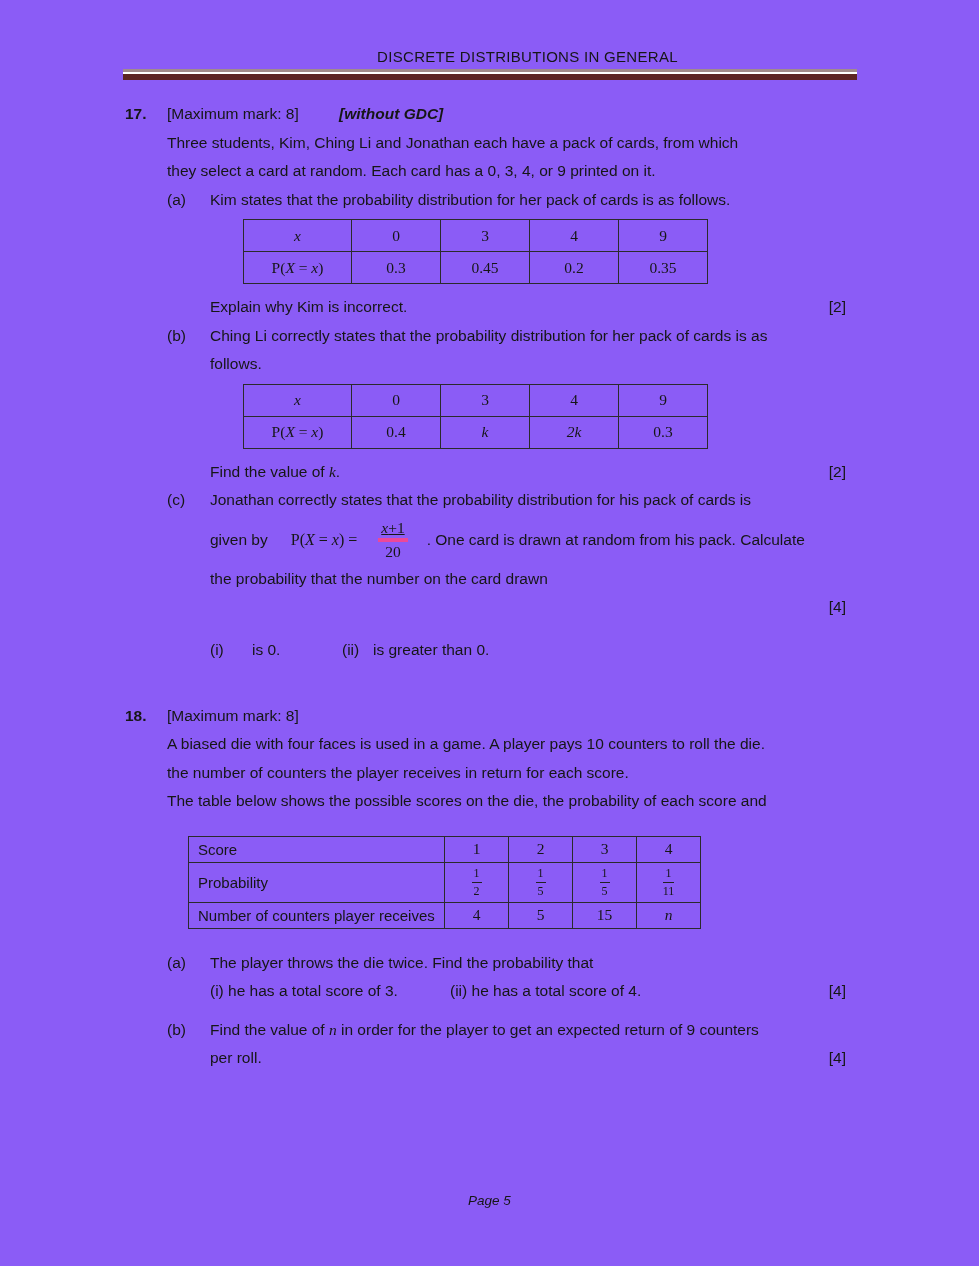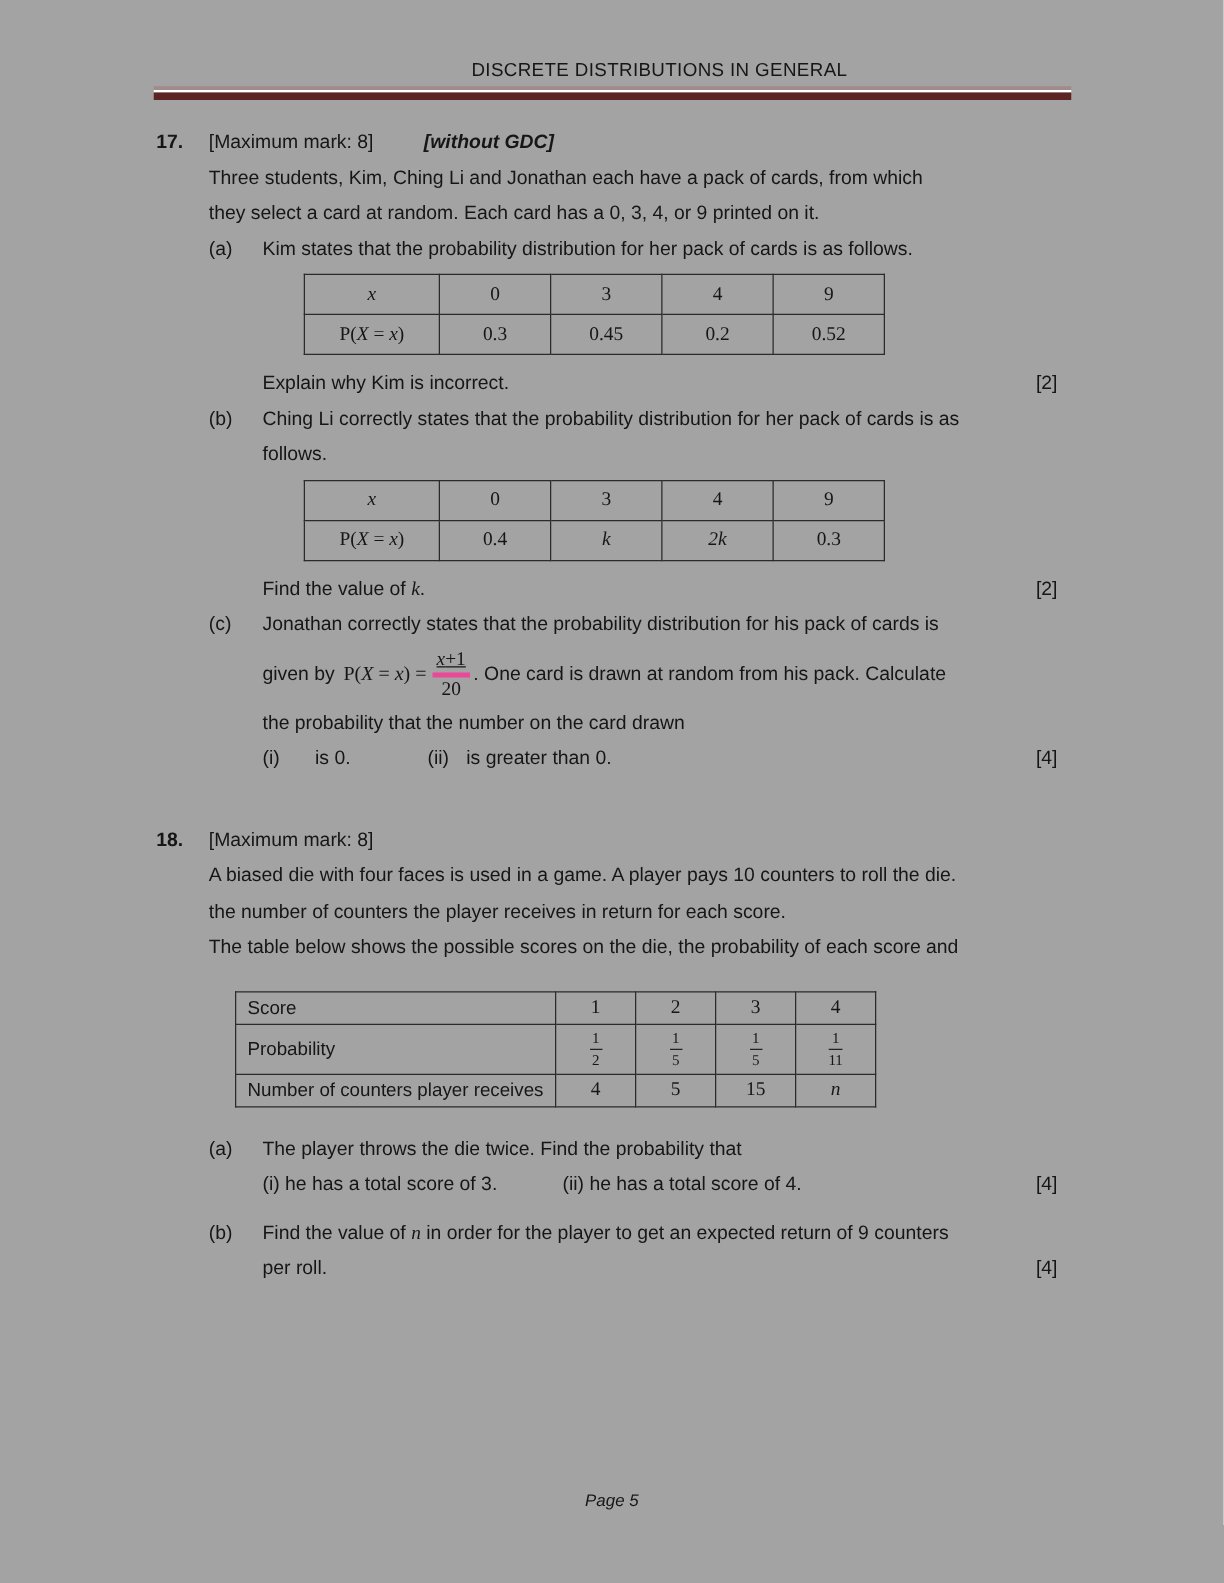--- a/index.html
+++ b/index.html
@@ -1,18 +1,18 @@
 <!DOCTYPE html>
 <html><head>
 <meta charset="utf-8">
 <style>
   * { margin:0; padding:0; box-sizing:border-box; }
   html,body { background:#ffffff; }
   body { font-family:"Liberation Sans", sans-serif; color:#161616; }
-  .page { position:relative; width:979px; height:1266px; background:#a3a3a3; overflow:hidden; }
+  .page { position:relative; width:979px; height:1266px; background:#8b5cf6; overflow:hidden; }
 
   
   .header { padding-top:48px; }
   .title { text-align:center; position:relative; left:38px; font-size:15px; letter-spacing:.3px; }
   .rule { margin:4px 0 0 123px; width:734px; }
   .rule-thin { height:3px; }
   .rule-gap { height:2px; background:#ffffff; }
   .rule-thick { height:6px; }
 
   
@@ -48,32 +48,32 @@
   .die-table .r-score td { height:26px; }
   .die-table .r-prob td { height:40px; }
   .die-table .r-count td { height:26px; }
 
   .frac { display:inline-block; vertical-align:middle; text-align:center;
           font-family:"Liberation Serif", serif; font-size:12px; line-height:1.25; }
   .frac .fnum { display:block; border-bottom:1px solid #222; padding:0 2px 1px; }
   .frac .fden { display:block; padding-top:1px; }
 
   
-  .formula-line { display:flex; align-items:center; height:50px; font-size:15.5px; }
+  .formula-line { display:flex; align-items:center; height:50px; font-size:15.5px;gap:16px; }
   .formula-line .math { margin:0 2px 0 7px; font-size:16px; }
   .bigfrac { display:inline-block; text-align:center; font-family:"Liberation Serif", serif;
              font-size:15.5px; line-height:1.15; margin:0 3px; }
   .bigfrac .fnum { display:block; border-bottom:4px solid #ec4899; padding:0 3px 1px;text-decoration:underline; }
   .bigfrac .fden { display:block; padding-top:1px; }
 
   
   .items-row { position:relative; line-height:28.5px; font-size:15.5px; }
   .qi-label  { display:inline-block; width:42px; }
   .qi-text   { display:inline-block; width:90px; }
-  .qii-label { display:inline-block; width:31px; }
+  .qii-label { display:inline-block; width:31px;margin-top:43px; }
   .q18-item-i { display:inline-block; width:240px; }
 
   
   .footer { position:absolute; top:1193px; left:0; width:979px; text-align:center;
             font-size:13.5px; font-style:italic; }
 
   .mt20 { margin-top:20px; }
   .mt36 { margin-top:37px; }
   .mt10 { margin-top:10px; }
 </style>
@@ -114,21 +114,21 @@
             <td class="cv">0</td>
             <td class="cv">3</td>
             <td class="cv">4</td>
             <td class="cv">9</td>
           </tr>
           <tr>
             <td class="c0"><span class="mr">P(</span><span class="mi">X</span><span class="mr"> = </span><span class="mi">x</span><span class="mr">)</span></td>
             <td class="cv">0.3</td>
             <td class="cv">0.45</td>
             <td class="cv">0.2</td>
-            <td class="cv">0.52</td>
+            <td class="cv">0.35</td>
           </tr>
         </tbody>
           </table>
 
         <div class="prompt-row">
           <span>Explain why Kim is incorrect.</span>
           <span class="marks">[2]</span>
         </div>
       </div>
 

